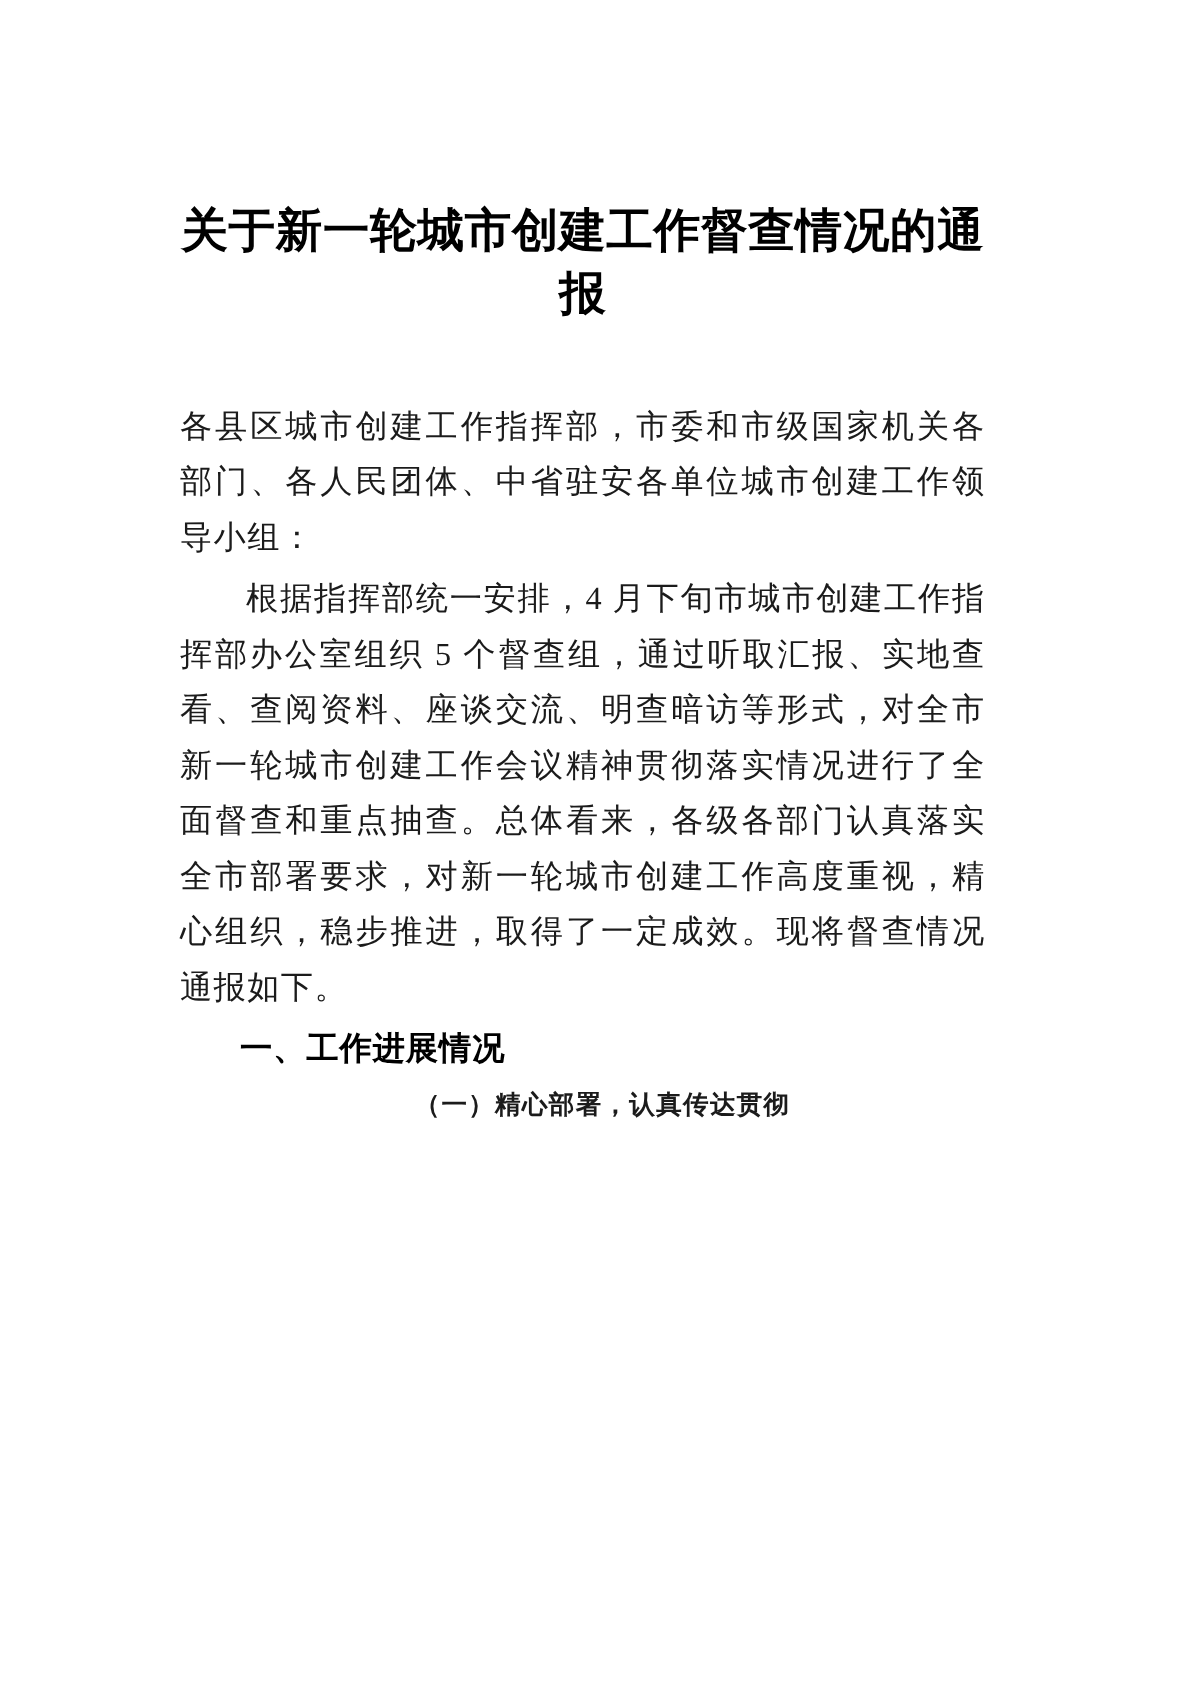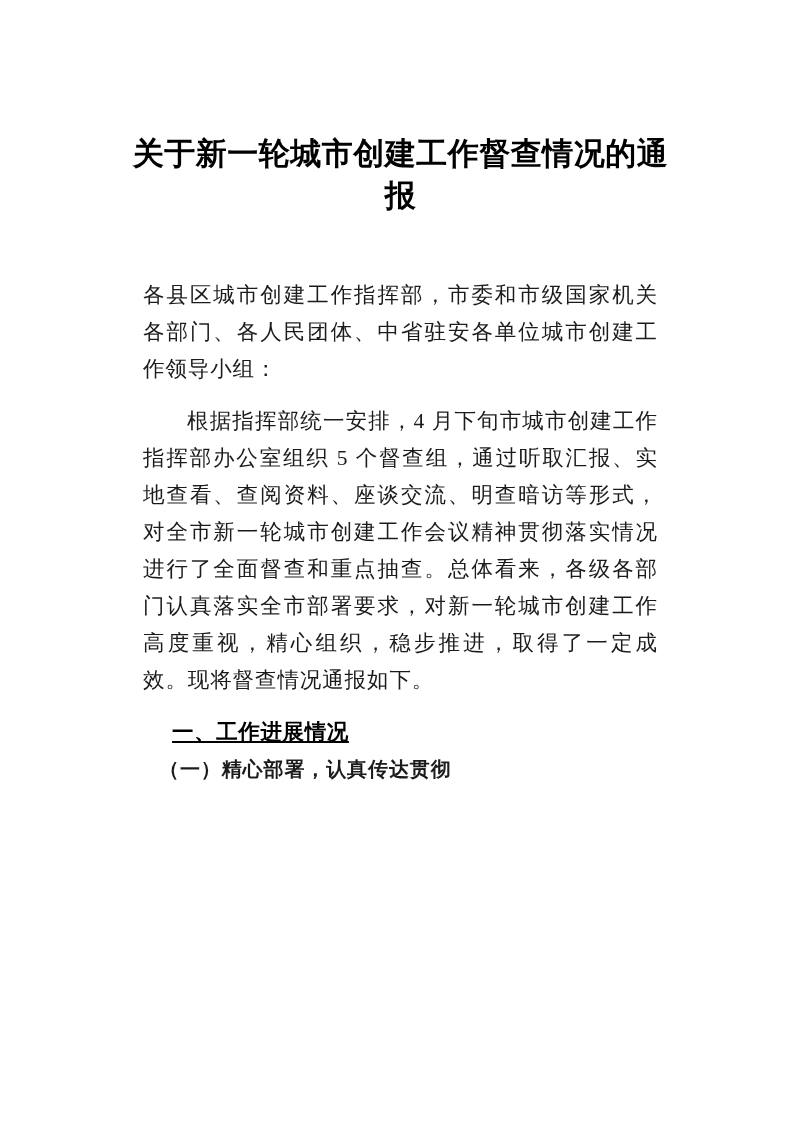--- a/index.html
+++ b/index.html
@@ -11,70 +11,70 @@
     position: relative;
     width: 793px;
     height: 1122px;
     background: #ffffff;
     margin: 0 auto;
     overflow: hidden;
     box-sizing: border-box;
   }
   .content {
     position: absolute;
-    left: 128px;
+    left: 116px;
     top: 0;
     width: 545px;
   }
   .doc-title {
     font-family: "Liberation Serif", "DejaVu Serif", serif;
     font-weight: bold;
     font-size: 31px;
     line-height: 42px;
     text-align: center;
     color: #000000;
     margin: 0;
     padding-top: 133px;
     letter-spacing: 0.5px;
   }
   .para {
     font-family: "Liberation Serif", "DejaVu Serif", serif;
     font-size: 21.5px;
     line-height: 37px;
     color: #1b1b1b;
-    margin: 15px;
+    margin: 4px;
     text-align: justify;
     text-justify: inter-ideograph;
     letter-spacing: 0.9px;
   }
   .para-salutation {
     padding-top: 45px;
   }
   .para-indent {
     text-indent: 2.05em;
   }
   .heading-1 {
     font-family: "Liberation Sans", "DejaVu Sans", sans-serif;
     font-weight: bold;
     font-size: 21.5px;
     line-height: 37px;
     color: #000000;
     margin: 0;
     text-indent: 2.05em;
     letter-spacing: 0.6px;
-    text-decoration: underline;
   }
   .heading-2 {
     font-family: "Liberation Serif", "DejaVu Serif", serif;
-    font-size: 20px;
+    font-size: 17px;
     line-height: 37px;
     color: #1b1b1b;
     margin: 0;
     text-indent: 1.55em;
     letter-spacing: 0.9px;
+    text-align: center;
   }
 </style>
 </head>
 <body>
 
 <div class="page">
   <div class="content">
 
     <h1 class="doc-title">关于新一轮城市创建工作督查情况的通报</h1>
 

